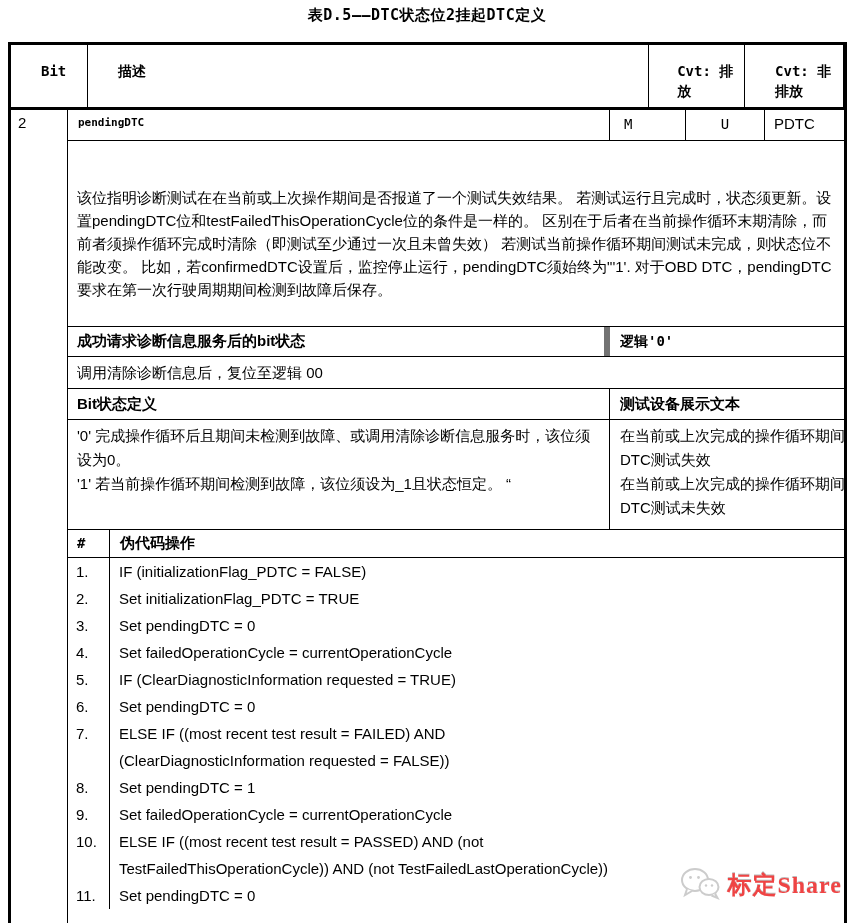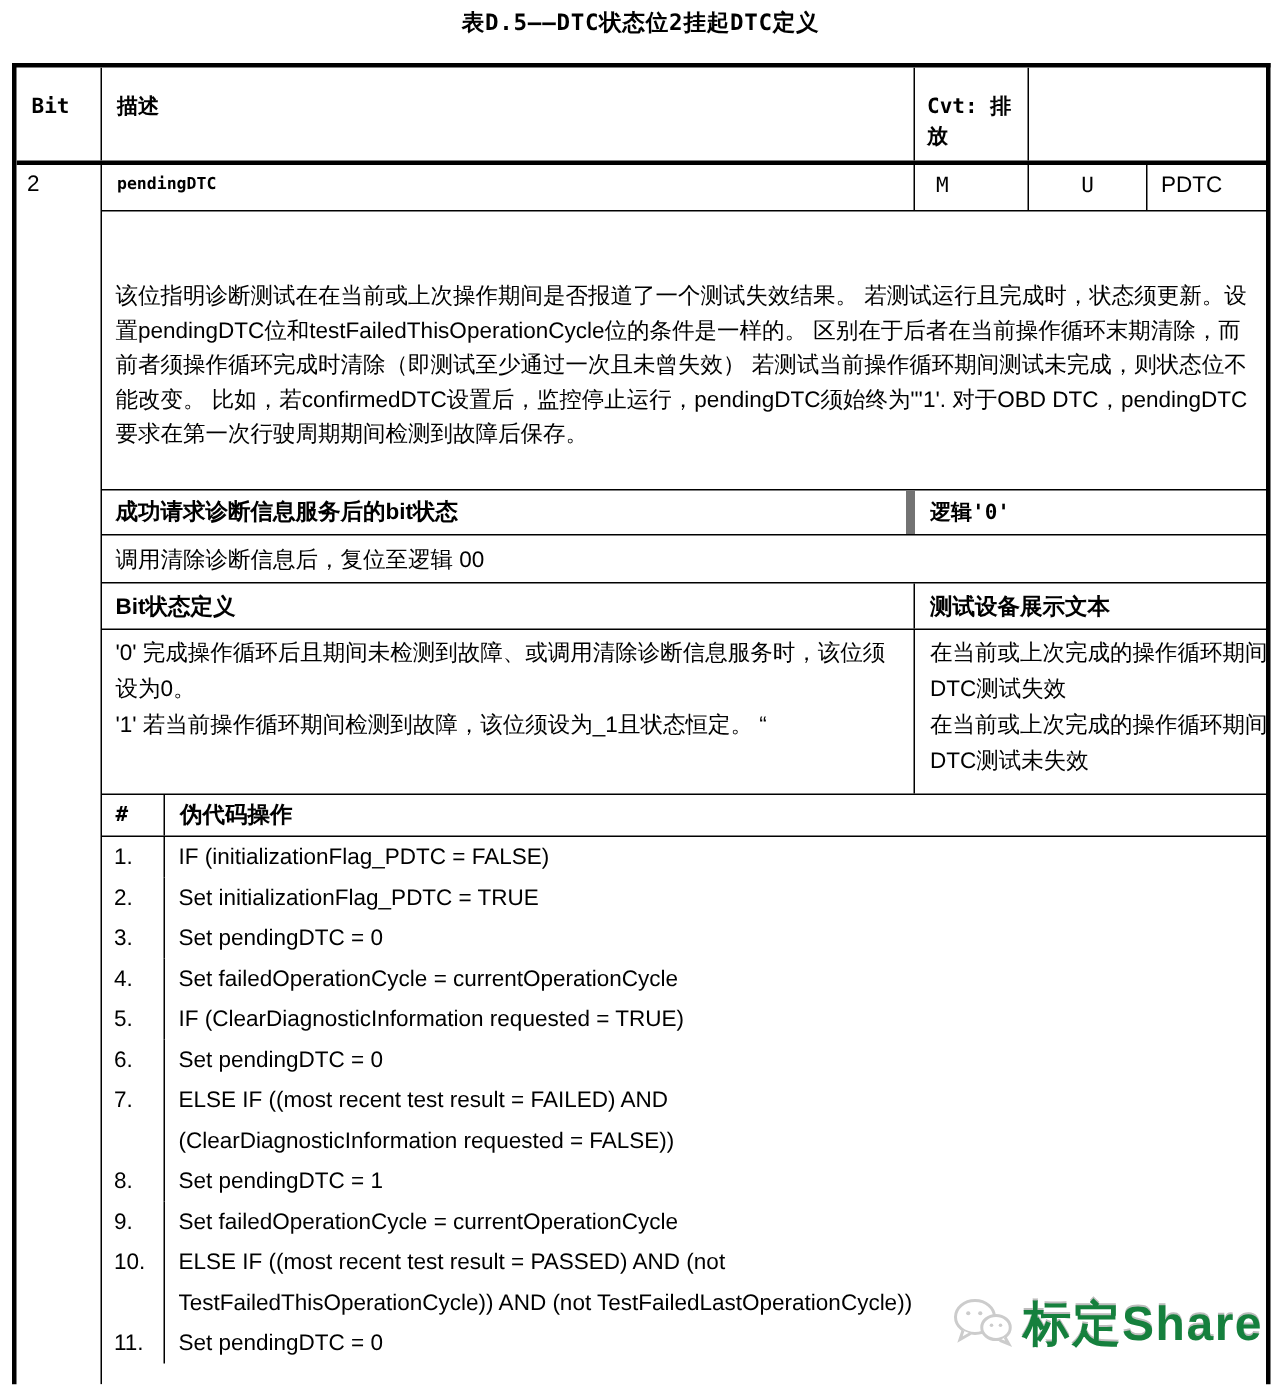--- a/index.html
+++ b/index.html
@@ -27,20 +27,21 @@
     background: #fff;
   }
 
   
   .hdr-row { display: flex; height: 65px; border-bottom: 3px solid #000; flex-shrink: 0; }
   .hdr-cell {
     font-family: "DejaVu Sans Mono", monospace;
     font-weight: bold; font-size: 14px; line-height: 20px;
     border-right: 1px solid #000;
     padding: 16px 6px 0 10px;
+    margin-left: 20px;
   }
   .hdr-bit      { width: 57px;  }
   .hdr-desc     { width: 542px; }
   .hdr-cvt1     { width: 76px; padding-left: 8px; }
   .hdr-cvt2     { width: 79px; padding-left: 10px; text-align: left; }
   .hdr-storage  { width: 85px; border-right: none; padding-top: 22px; }
 
   
   .body-row { display: flex; flex: 1; min-height: 0; }
   .bit-col {
@@ -109,37 +110,38 @@
           font-size: 15px; line-height: 27px; padding-left: 8px; }
   .ptext { font-size: 15px; line-height: 27px; padding-left: 9px; }
 
   
   .watermark {
     position: absolute; right: 12px; bottom: 18px;
     display: flex; align-items: center; gap: 6px;
     color: #cbcbcb; pointer-events: none;
   }
   .watermark-text {
-    font-size: 32px; font-weight: bold; letter-spacing: 1px;
-    color: #15803d; text-shadow: 0 1px 0 #ffffff, 0 -1px 0 #bdbdbd;
+    font-size: 24px; font-weight: bold; letter-spacing: 1px;
+    color: #ef4444; text-shadow: 0 1px 0 #ffffff, 0 -1px 0 #bdbdbd; font-family: Liberation Serif, serif;
   }
 </style>
 </head>
 <body>
 
 <div class="page">
 
   <div class="doc-title">表D.5——DTC状态位2挂起DTC定义</div>
 
   <div class="dtc-table">
 
     <div class="hdr-row">
       <div class="hdr-cell hdr-bit">Bit</div>
       <div class="hdr-cell hdr-desc">描述</div>
       <div class="hdr-cell hdr-cvt1">Cvt: 排放</div>
+      <div class="hdr-cell hdr-cvt2">Cvt: 非排放</div>
     </div>
 
     <div class="body-row">
       <div class="bit-col">2</div>
 
       <div class="desc-col">
 
         <div class="sub-row r-name">
           <div class="cell-name">pendingDTC</div>
           <div class="cell-m">M</div>

